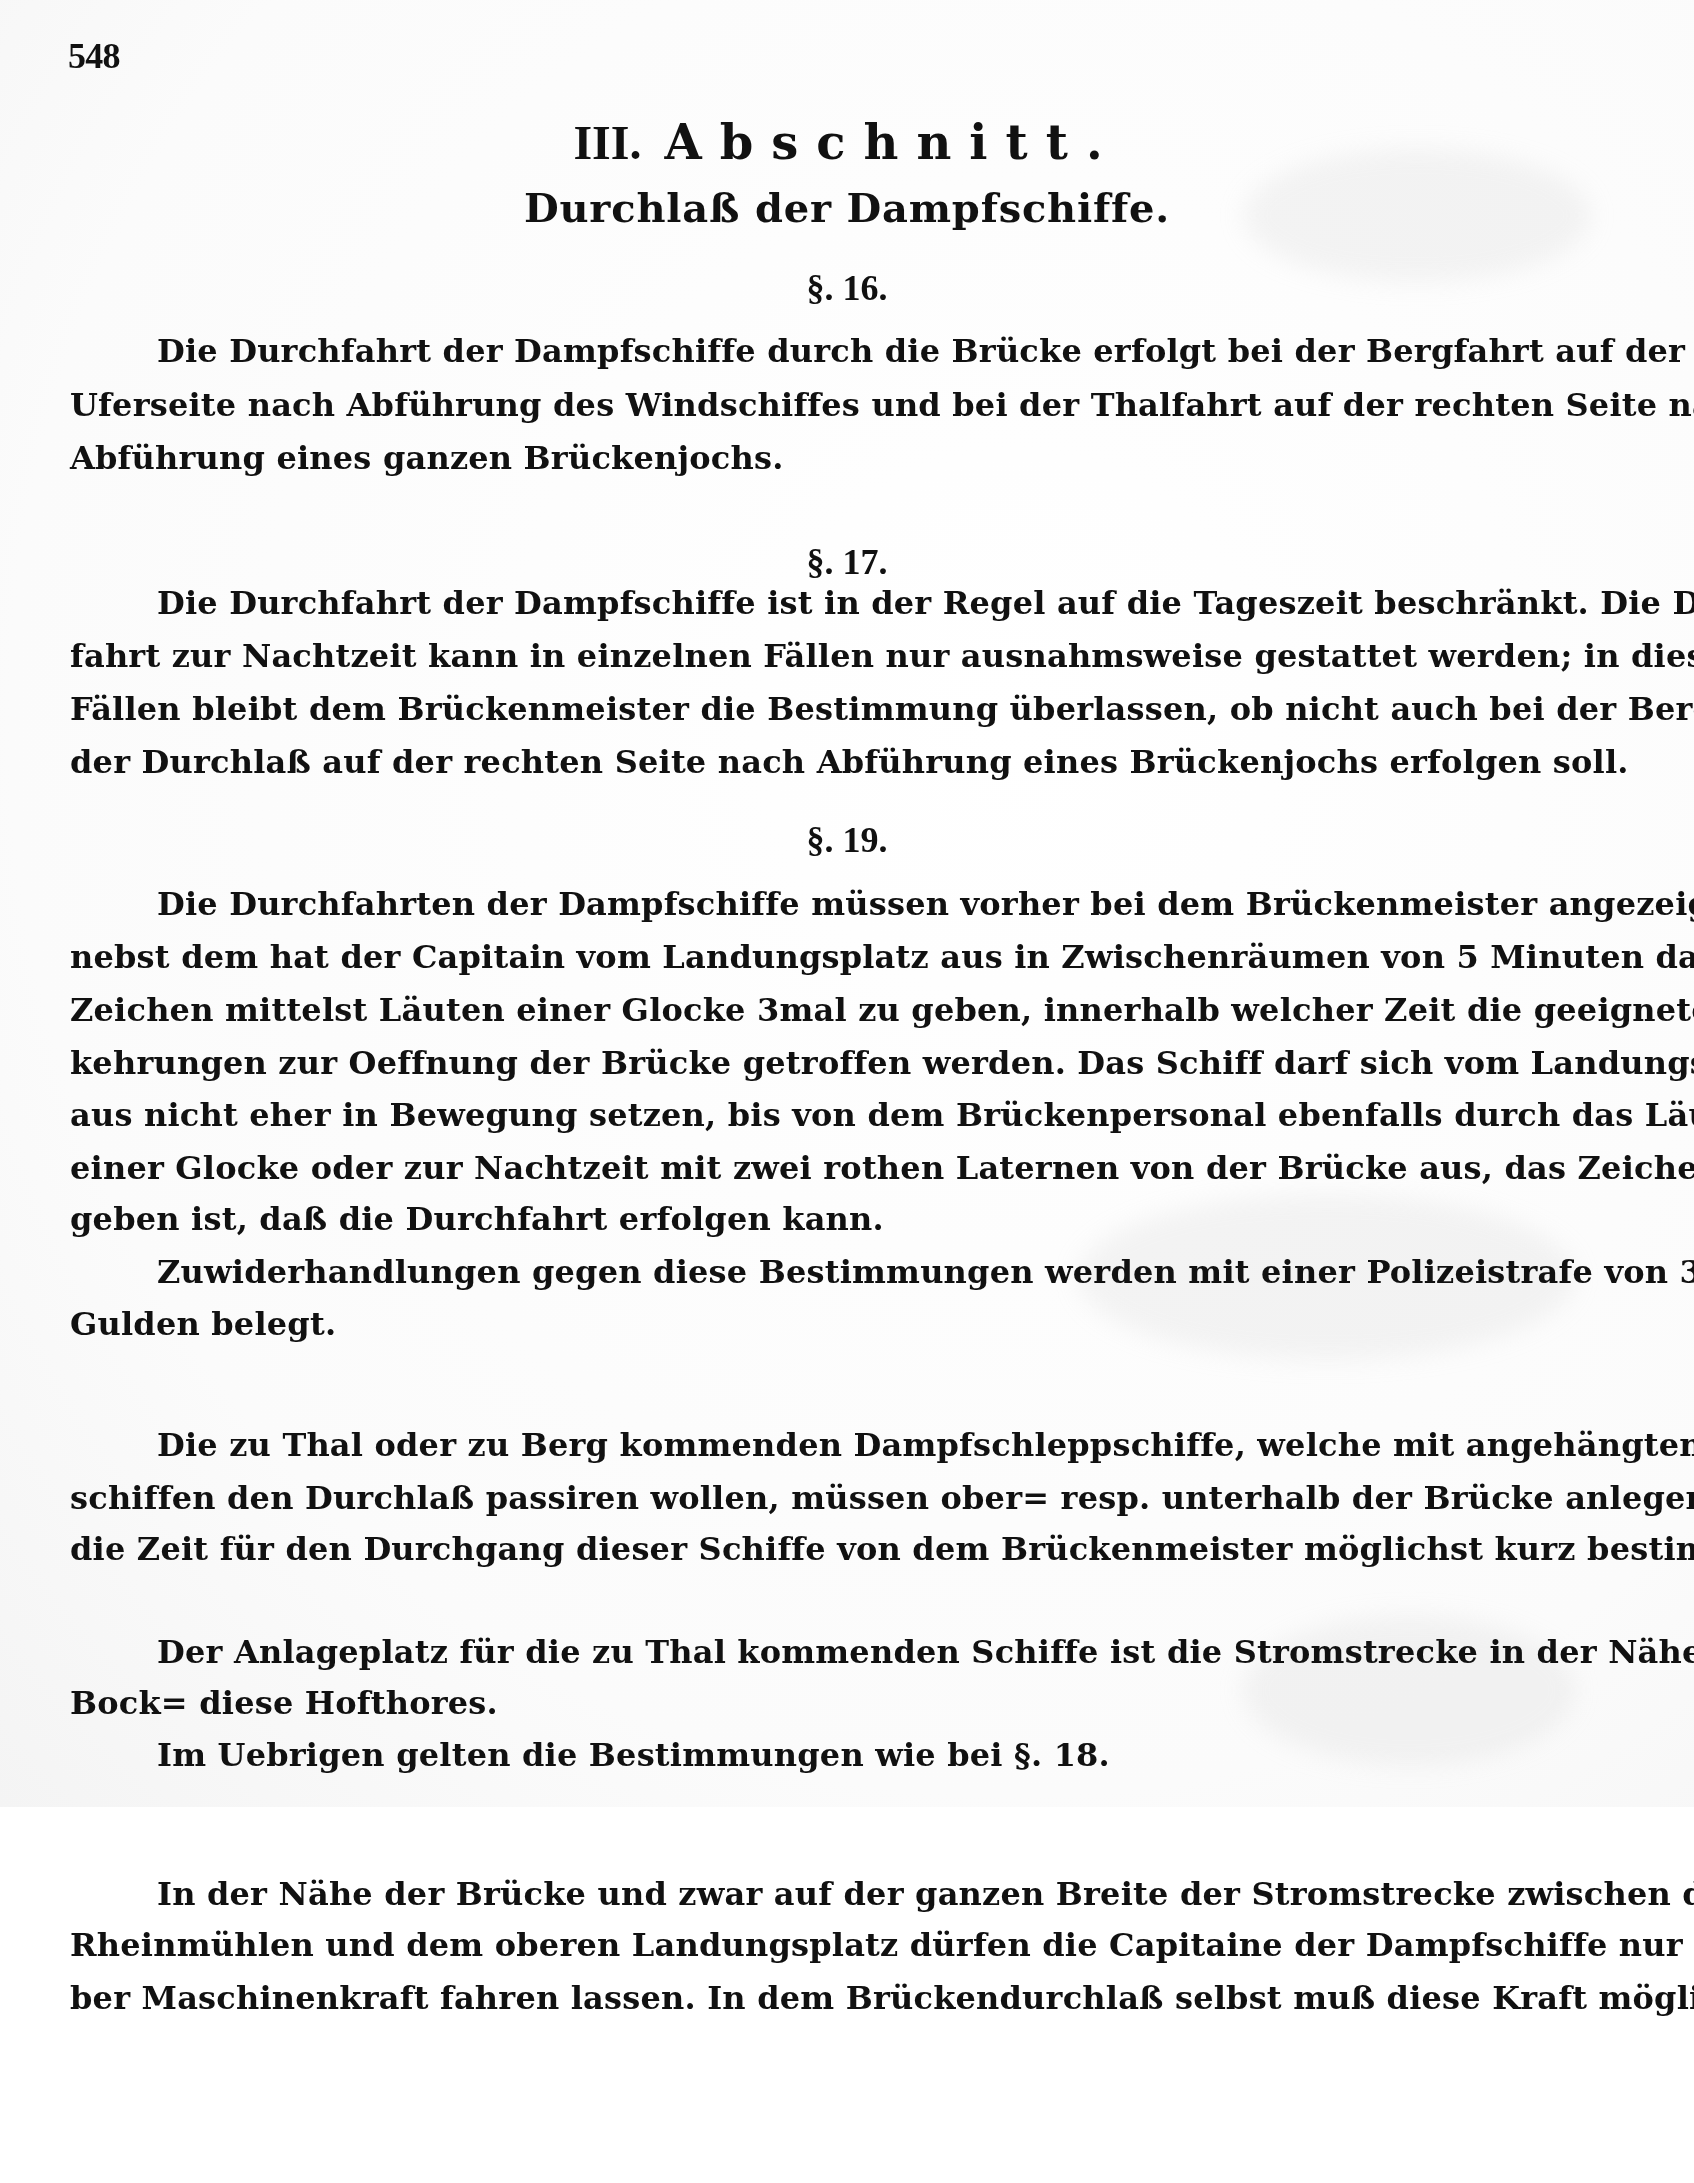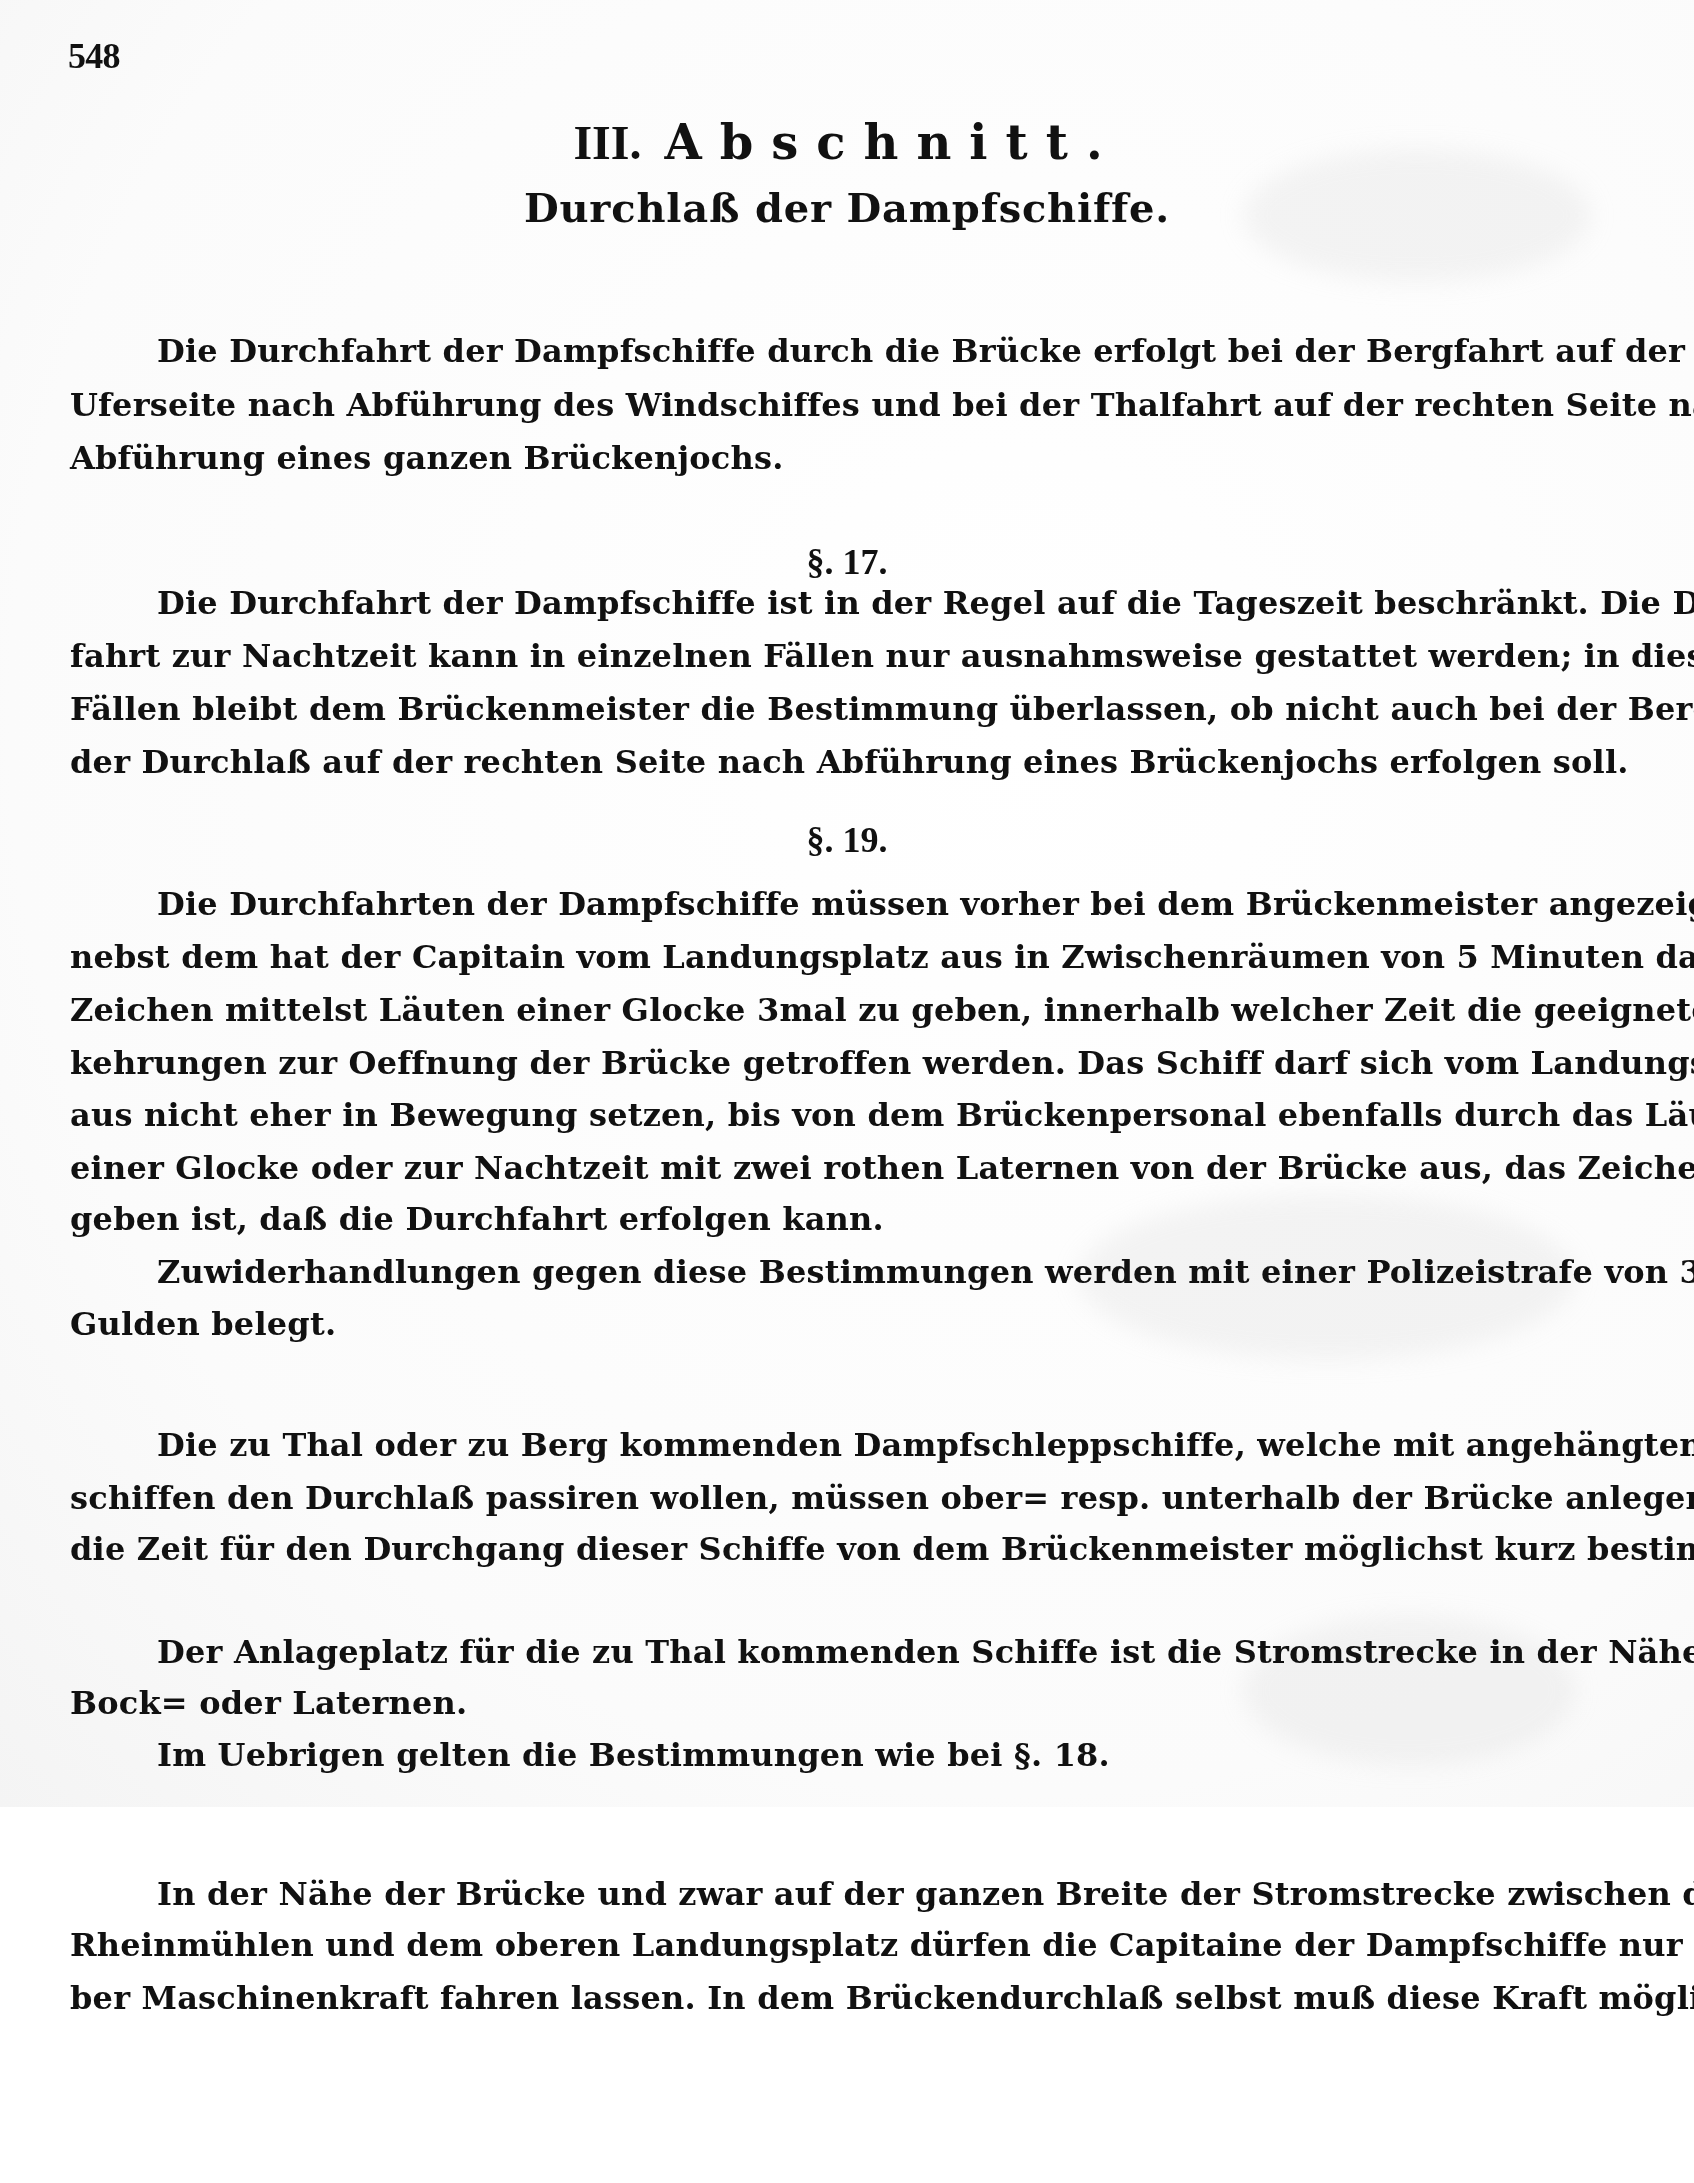--- a/index.html
+++ b/index.html
@@ -50,20 +50,21 @@
   <div class="smudge" style="left:1078px;top:1194px;width:497px;height:166px;"></div>
   <div class="smudge" style="left:1243px;top:1616px;width:332px;height:149px;"></div>
 
   <div class="page-number">548</div>
 
   <div class="heading section-title">Durchlaß der Dampfschiffe.</div>
   <div class="heading chapter">
     <span class="roman">III.</span><span class="word">Abschnitt.</span>
   </div>
 
+  <div class="par-number" style="top:267px;">§. 16.</div>
   <div class="line indent" style="top:332px;">Die Durchfahrt der Dampfschiffe durch die Brücke erfolgt bei der Bergfahrt auf der linken</div>
   <div class="line" style="top:386px;">Uferseite nach Abführung des Windschiffes und bei der Thalfahrt auf der rechten Seite nach</div>
   <div class="line last" style="top:439px;">Abführung eines ganzen Brückenjochs.</div>
 
   <div class="par-number" style="top:517px;margin-top:24px;">§. 17.</div>
   <div class="line indent" style="top:584px;">Die Durchfahrt der Dampfschiffe ist in der Regel auf die Tageszeit beschränkt.  Die Durch=</div>
   <div class="line" style="top:637px;">fahrt zur Nachtzeit kann in einzelnen Fällen nur ausnahmsweise gestattet werden; in diesen</div>
   <div class="line" style="top:690px;">Fällen bleibt dem Brückenmeister die Bestimmung überlassen, ob nicht auch bei der Bergfahrt</div>
   <div class="line last" style="top:743px;">der Durchlaß auf der rechten Seite nach Abführung eines Brückenjochs erfolgen soll.</div>
 
@@ -75,20 +76,20 @@
   <div class="line" style="top:1096px;">aus nicht eher in Bewegung setzen, bis von dem Brückenpersonal ebenfalls durch das Läuten</div>
   <div class="line" style="top:1149px;">einer Glocke oder zur Nachtzeit mit zwei rothen Laternen von der Brücke aus, das Zeichen ge=</div>
   <div class="line last" style="top:1200px;">geben ist, daß die Durchfahrt erfolgen kann.</div>
   <div class="line indent" style="top:1253px;">Zuwiderhandlungen gegen diese Bestimmungen werden mit einer Polizeistrafe von 3 bis 7</div>
   <div class="line last" style="top:1305px;">Gulden belegt.</div>
 
   <div class="line indent" style="top:1426px;">Die zu Thal oder zu Berg kommenden Dampfschleppschiffe, welche mit angehängten Last=</div>
   <div class="line" style="top:1479px;">schiffen den Durchlaß passiren wollen, müssen ober= resp. unterhalb der Brücke anlegen, und wird</div>
   <div class="line" style="top:1530px;">die Zeit für den Durchgang dieser Schiffe von dem Brückenmeister möglichst kurz bestimmt</div>
   <div class="line indent" style="top:1633px;">Der Anlageplatz für die zu Thal kommenden Schiffe ist die Stromstrecke in der Nähe des</div>
-  <div class="line last" style="top:1684px;">Bock= oder Laternen.</div>
+  <div class="line last" style="top:1684px;">Bock= diese Hofthores.</div>
   <div class="line indent last" style="top:1736px;">Im Uebrigen gelten die Bestimmungen wie bei §. 18.</div>
 
   <div class="line indent" style="top:1875px;">In der Nähe der Brücke und zwar auf der ganzen Breite der Stromstrecke zwischen den</div>
   <div class="line" style="top:1926px;">Rheinmühlen und dem oberen Landungsplatz dürfen die Capitaine der Dampfschiffe nur mit hal=</div>
   <div class="line" style="top:1979px;">ber Maschinenkraft fahren lassen.  In dem Brückendurchlaß selbst muß diese Kraft möglichst ver=</div>
 </div>
 
 
 </body></html>

